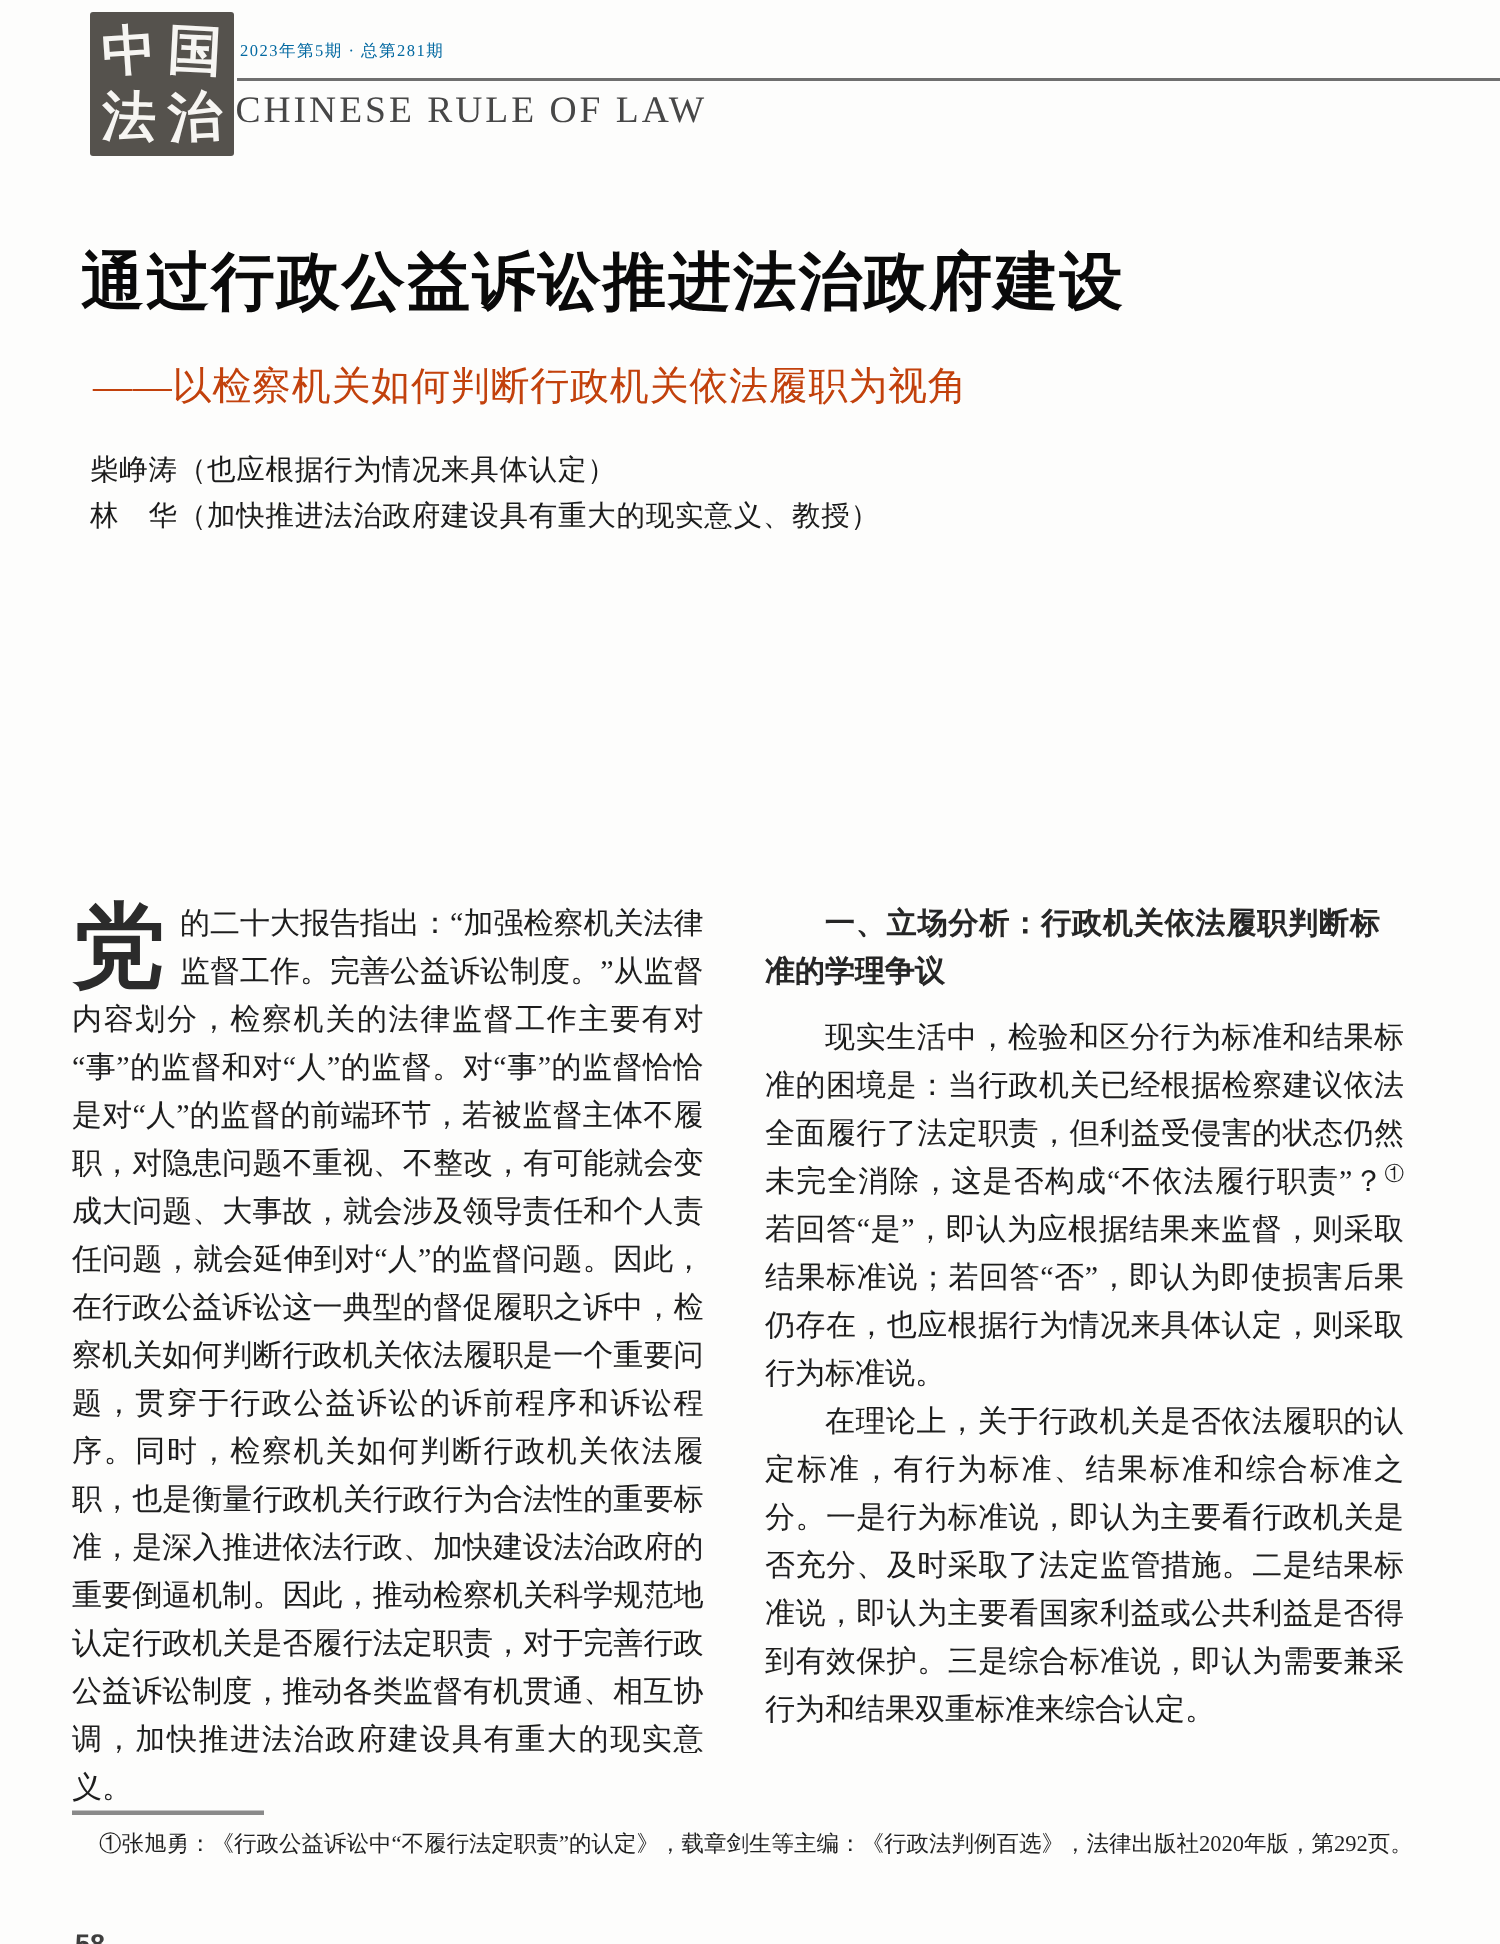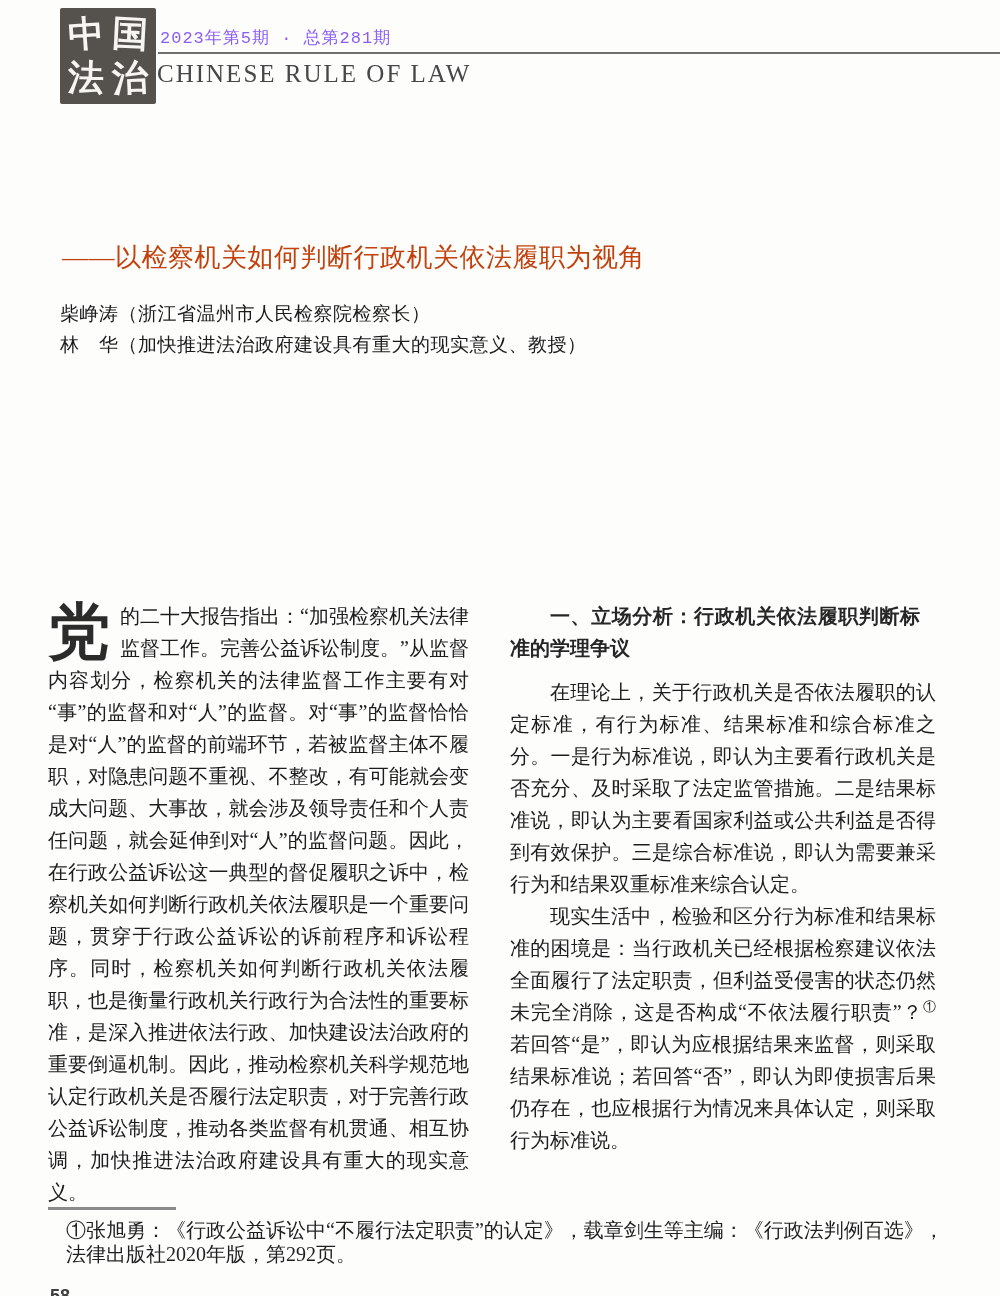--- a/index.html
+++ b/index.html
@@ -44,24 +44,24 @@
   }
   .logo-char:nth-child(1) { transform: rotate(-4deg); }
   .logo-char:nth-child(2) { transform: rotate(3deg); }
   .logo-char:nth-child(3) { transform: rotate(2deg); }
   .logo-char:nth-child(4) { transform: rotate(-3deg); }
 
   .issue-info {
     position: absolute;
     left: 160px;
     top: 26px;
-    font-size: 17px;
+    font-size: 11px;
     letter-spacing: 1px;
-    color: #8b5cf6;
-    font-family: Liberation Mono, monospace;
+    color: #0369a1;
+    font-family: Liberation Serif, serif;
   }
   .masthead-rule {
     position: absolute;
     left: 158px;
     top: 52px;
     right: 0;
     height: 2px;
     background: #6f6f6f;
   }
   .journal-name-en {
@@ -153,21 +153,21 @@
     top: 1207px;
     width: 128px;
     height: 3px;
     background: #8a8a8a;
   }
   .footnote {
     position: absolute;
     left: 66px;
     top: 1218px;
     width: 884px;
-    font-size: 20px;
+    font-size: 15px;
     line-height: 24px;
     color: #1f1f1f;
   }
   .page-number {
     position: absolute;
     left: 50px;
     top: 1286px;
     font-size: 18px;
     font-weight: 700;
     color: #3e3e3e;
@@ -182,34 +182,35 @@
   <div class="logo">
     <span class="logo-char">中</span>
     <span class="logo-char">国</span>
     <span class="logo-char">法</span>
     <span class="logo-char">治</span>
   </div>
   <div class="issue-info">2023年第5期 · 总第281期</div>
   <div class="masthead-rule"></div>
   <div class="journal-name-en">CHINESE RULE OF LAW</div>
 
+  <h1 class="title">通过行政公益诉讼推进法治政府建设</h1>
   <div class="subtitle">——以检察机关如何判断行政机关依法履职为视角</div>
   <div class="authors">
-    <div class="author-line">柴峥涛（浙江省温州市人民检察院检察长）</div>
+    <div class="author-line">柴峥涛（也应根据行为情况来具体认定）</div>
     <div class="author-line">林　华（加快推进法治政府建设具有重大的现实意义、教授）</div>
   </div>
 
   <section class="col col-left">
     <p class="body-para"><span class="dropcap">党</span><span>的二十大报告指出：“加强检察机关法律监督工作。完善公益诉讼制度。”从监督内容划分，检察机关的法律监督工作主要有对“事”的监督和对“人”的监督。对“事”的监督恰恰是对“人”的监督的前端环节，若被监督主体不履职，对隐患问题不重视、不整改，有可能就会变成大问题、大事故，就会涉及领导责任和个人责任问题，就会延伸到对“人”的监督问题。因此，在行政公益诉讼这一典型的督促履职之诉中，检察机关如何判断行政机关依法履职是一个重要问题，贯穿于行政公益诉讼的诉前程序和诉讼程序。同时，检察机关如何判断行政机关依法履职，也是衡量行政机关行政行为合法性的重要标准，是深入推进依法行政、加快建设法治政府的重要倒逼机制。因此，推动检察机关科学规范地认定行政机关是否履行法定职责，对于完善行政公益诉讼制度，推动各类监督有机贯通、相互协调，加快推进法治政府建设具有重大的现实意义。</span></p>
   </section>
 
   <section class="col col-right">
     <h2 class="section-heading">一、立场分析：行政机关依法履职判断标准的学理争议</h2>
+    <p class="body-para indent"><span>现实生活中，检验和区分行为标准和结果标准的困境是：当行政机关已经根据检察建议依法全面履行了法定职责，但利益受侵害的状态仍然未完全消除，这是否构成“不依法履行职责”？</span><sup class="ref">①</sup><span>若回答“是”，即认为应根据结果来监督，则采取结果标准说；若回答“否”，即认为即使损害后果仍存在，也应根据行为情况来具体认定，则采取行为标准说。</span></p>
     <p class="body-para indent">在理论上，关于行政机关是否依法履职的认定标准，有行为标准、结果标准和综合标准之分。一是行为标准说，即认为主要看行政机关是否充分、及时采取了法定监管措施。二是结果标准说，即认为主要看国家利益或公共利益是否得到有效保护。三是综合标准说，即认为需要兼采行为和结果双重标准来综合认定。</p>
-    <p class="body-para indent"><span>现实生活中，检验和区分行为标准和结果标准的困境是：当行政机关已经根据检察建议依法全面履行了法定职责，但利益受侵害的状态仍然未完全消除，这是否构成“不依法履行职责”？</span><sup class="ref">①</sup><span>若回答“是”，即认为应根据结果来监督，则采取结果标准说；若回答“否”，即认为即使损害后果仍存在，也应根据行为情况来具体认定，则采取行为标准说。</span></p>
   </section>
 
   <div class="footnote-rule"></div>
   <div class="footnote">①张旭勇：《行政公益诉讼中“不履行法定职责”的认定》，载章剑生等主编：《行政法判例百选》，法律出版社2020年版，第292页。</div>
 
   <div class="page-number">58</div>
 
 </div>
 
 </body></html>

